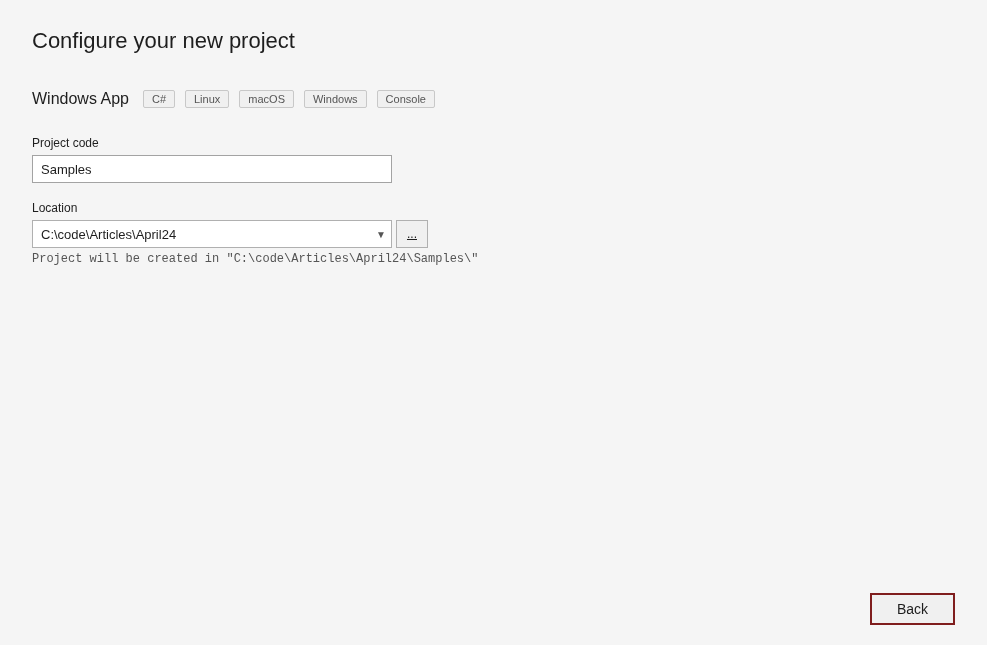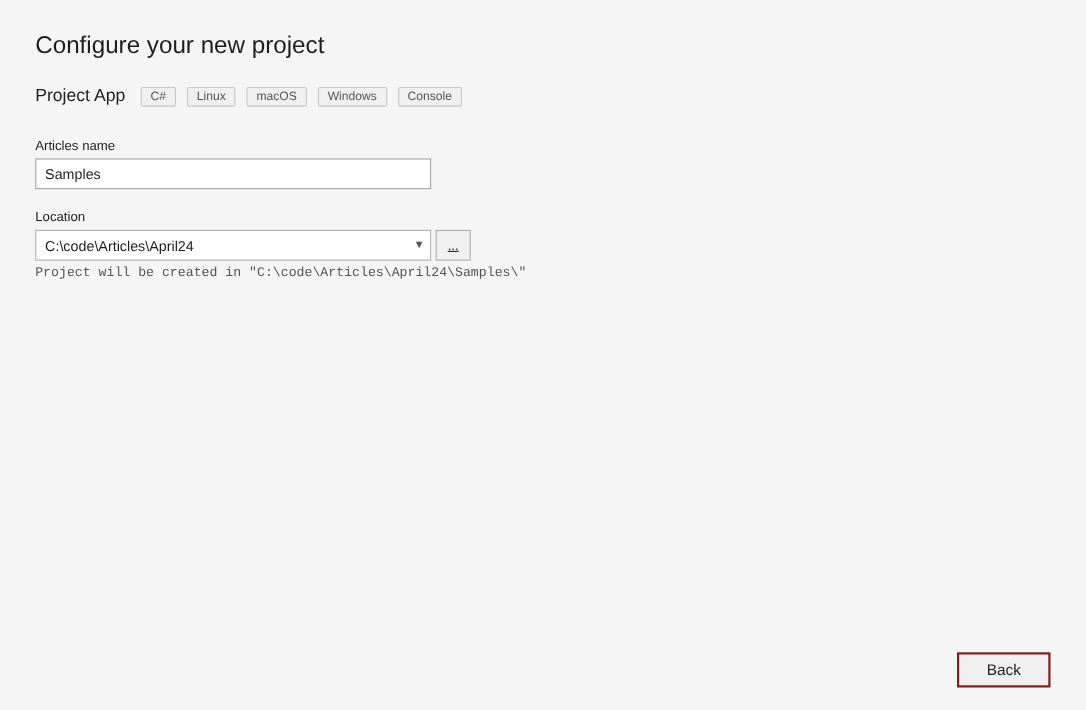--- a/index.html
+++ b/index.html
@@ -25,21 +25,21 @@
       display: flex;
       flex-direction: column;
       padding: 28px 32px 20px 32px;
       position: relative;
     }
 
     .page-title {
       font-size: 22px;
       font-weight: 300;
       color: #1e1e1e;
-      margin-bottom: 25px;
+      margin-bottom: 36px;
     }
 
     .app-type-row {
       display: flex;
       align-items: center;
       gap: 10px;
       margin-bottom: 28px;
     }
 
     .app-type-name {
@@ -163,30 +163,30 @@
     }
   </style>
 </head>
 <body>
 
 <div class="page-container">
 
   <h1 class="page-title">Configure your new project</h1>
 
   <div class="app-type-row">
-    <span class="app-type-name">Project App</span>
+    <span class="app-type-name">Windows App</span>
     <span class="tag">C#</span>
     <span class="tag">Linux</span>
     <span class="tag">macOS</span>
     <span class="tag">Windows</span>
     <span class="tag">Console</span>
   </div>
 
   <div class="form-group">
-    <label class="form-label">Articles name</label>
+    <label class="form-label">Project code</label>
     <input class="form-input" type="text" value="Samples" style="">
   </div>
 
   <div class="form-group">
     <label class="form-label">Location</label>
     <div class="location-row">
       <div class="form-select-wrapper">
         <select class="form-select">
           <option>C:\code\Articles\April24</option>
         </select>

